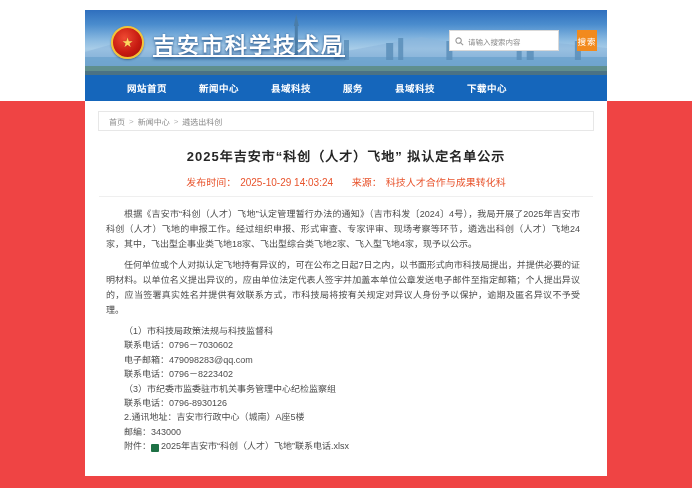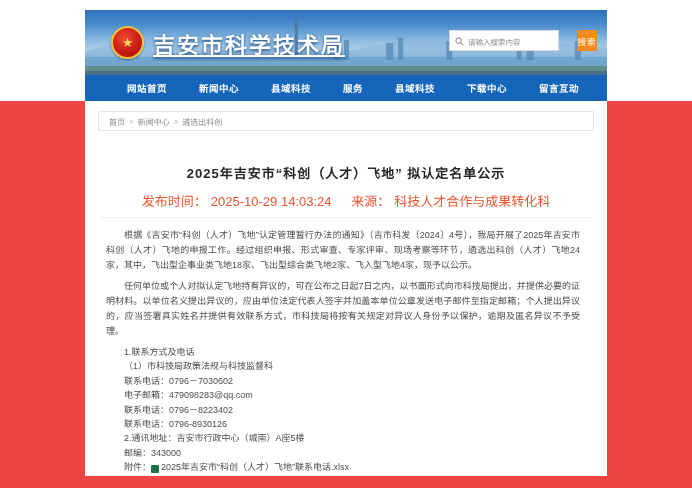--- a/index.html
+++ b/index.html
@@ -39,23 +39,23 @@
 
   
   .main-area { background:#ef4444; height:473px; }
   .panel { width:522px; margin:0 auto; background:#ffffff; height:375px; overflow:hidden; }
 
   .breadcrumb { margin:10px 13px 0 13px; border:1px solid #e7e7e7; height:20px; display:flex;
     align-items:center; padding:0 10px; font-size:8px; color:#8a8a8a; }
   .breadcrumb a { color:#8a8a8a; text-decoration:none; }
   .breadcrumb .sep { margin:0 4px; color:#b0b0b0; }
 
-  .article-title { margin-top:32px; text-align:center; font-size:13px; font-weight:bold; color:#262626;
+  .article-title { margin-top:15px; text-align:center; font-size:13px; font-weight:bold; color:#262626;
     letter-spacing:1px; }
-  .article-meta { margin-top:9px; text-align:center; font-size:13px; color:#e8542d; }
+  .article-meta { margin-top:9px; text-align:center; font-size:10px; color:#e8542d; }
   .article-meta span { margin:0 2px; }
   .meta-divider { width:494px; margin:7px auto 0 auto; border-bottom:1px solid #efefef; }
 
   .article { padding:6px 27px 0 21px; font-size:9px; color:#4d4d4d; }
   .article .body-para { text-indent:2em; line-height:15px; margin:4px 0 6px 0; text-align:justify; }
   .contact-line { text-indent:2em; line-height:14.4px; }
   .attachment-row { text-indent:2em; line-height:14.4px; }
   .excel-icon { display:inline-block; width:8px; height:8px; background:#1e7145; color:#fff; font-size:6px;
     line-height:8px; text-align:center; font-weight:bold; vertical-align:-1px; margin-right:2px; border-radius:1px; }
   .attachment-link { color:#4d4d4d; text-decoration:none; }
@@ -111,21 +111,20 @@
       </div>
     </div>
 
     <nav class="nav">
       <a href="#">网站首页</a>
       <a href="#">新闻中心</a>
       <a href="#">县域科技</a>
       <a href="#">服务</a>
       <a href="#">县域科技</a>
       <a href="#">下载中心</a>
-      <a href="#">留言互动</a>
     </nav>
   </div>
 
   <div class="main-area">
     <div class="panel">
 
       <div class="breadcrumb">
         <a href="#">首页</a>
         <span class="sep">&gt;</span>
         <a href="#">新闻中心</a>
@@ -138,25 +137,25 @@
       <div class="article-meta">
         <span>发布时间：</span><span>2025-10-29 14:03:24</span>
         <span style="margin-left:14px;">来源：</span><span>科技人才合作与成果转化科</span>
       </div>
       <div class="meta-divider"></div>
 
       <div class="article">
         <p class="body-para">根据《吉安市“科创（人才）飞地”认定管理暂行办法的通知》（吉市科发〔2024〕4号），我局开展了2025年吉安市科创（人才）飞地的申报工作。经过组织申报、形式审查、专家评审、现场考察等环节，遴选出科创（人才）飞地24家，其中，飞出型企事业类飞地18家、飞出型综合类飞地2家、飞入型飞地4家，现予以公示。</p>
         <p class="body-para">任何单位或个人对拟认定飞地持有异议的，可在公布之日起7日之内，以书面形式向市科技局提出，并提供必要的证明材料。以单位名义提出异议的，应由单位法定代表人签字并加盖本单位公章发送电子邮件至指定邮箱；个人提出异议的，应当签署真实姓名并提供有效联系方式，市科技局将按有关规定对异议人身份予以保护，逾期及匿名异议不予受理。</p>
 
-        <div class="contact-line">1.联系方式及电话</div>
         <div class="contact-line">（1）市科技局政策法规与科技监督科</div>
         <div class="contact-line">联系电话：0796－7030602</div>
         <div class="contact-line">电子邮箱：479098283@qq.com</div>
         <div class="contact-line">联系电话：0796－8223402</div>
+        <div class="contact-line">（3）市纪委市监委驻市机关事务管理中心纪检监察组</div>
         <div class="contact-line">联系电话：0796-8930126</div>
         <div class="contact-line">2.通讯地址：吉安市行政中心（城南）A座5楼</div>
         <div class="contact-line">邮编：343000</div>
 
         <div class="attachment-row">
           <span>附件：</span><span class="excel-icon">X</span><a class="attachment-link" href="#">2025年吉安市“科创（人才）飞地”联系电话.xlsx</a>
         </div>
 
       </div>
 

